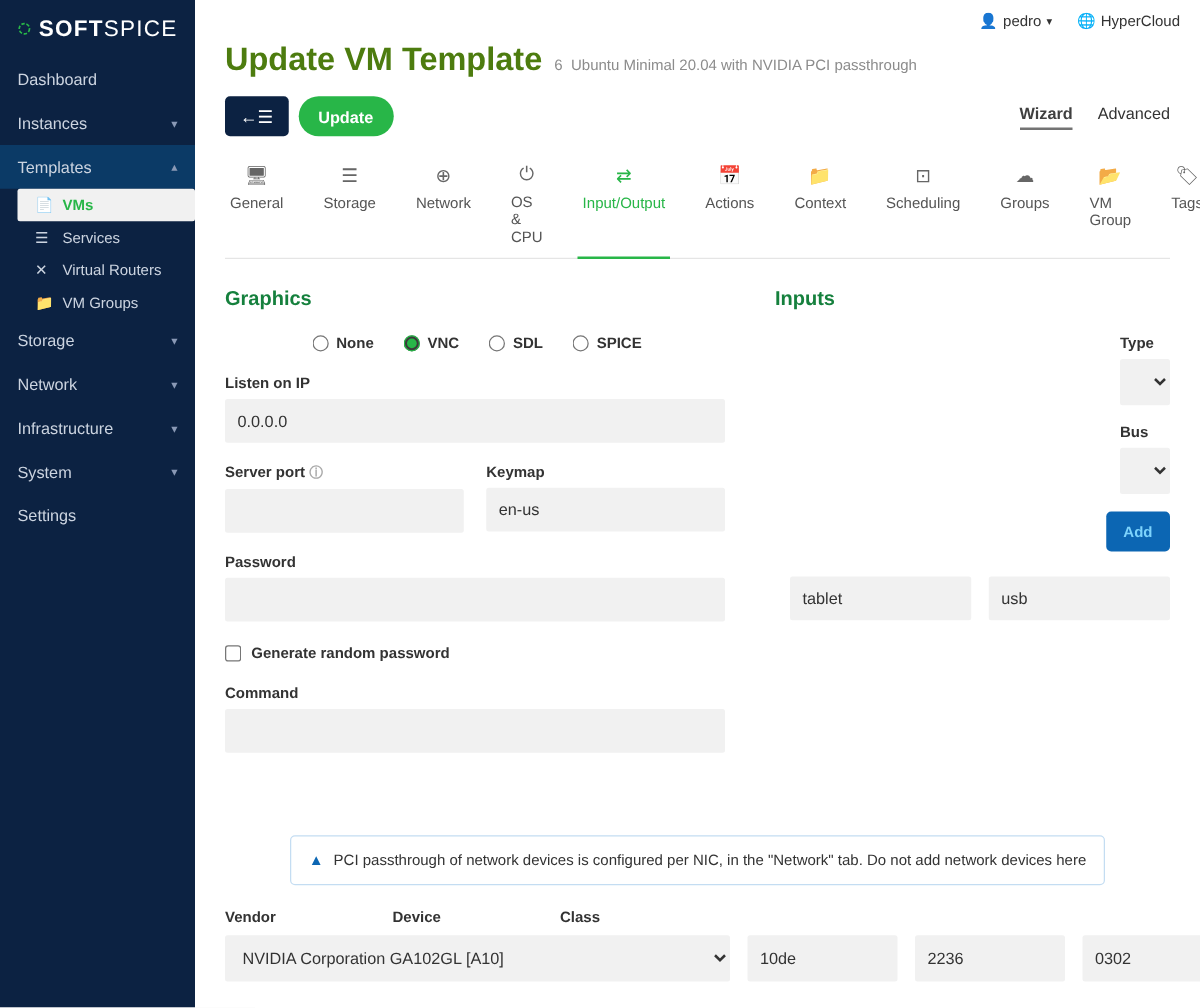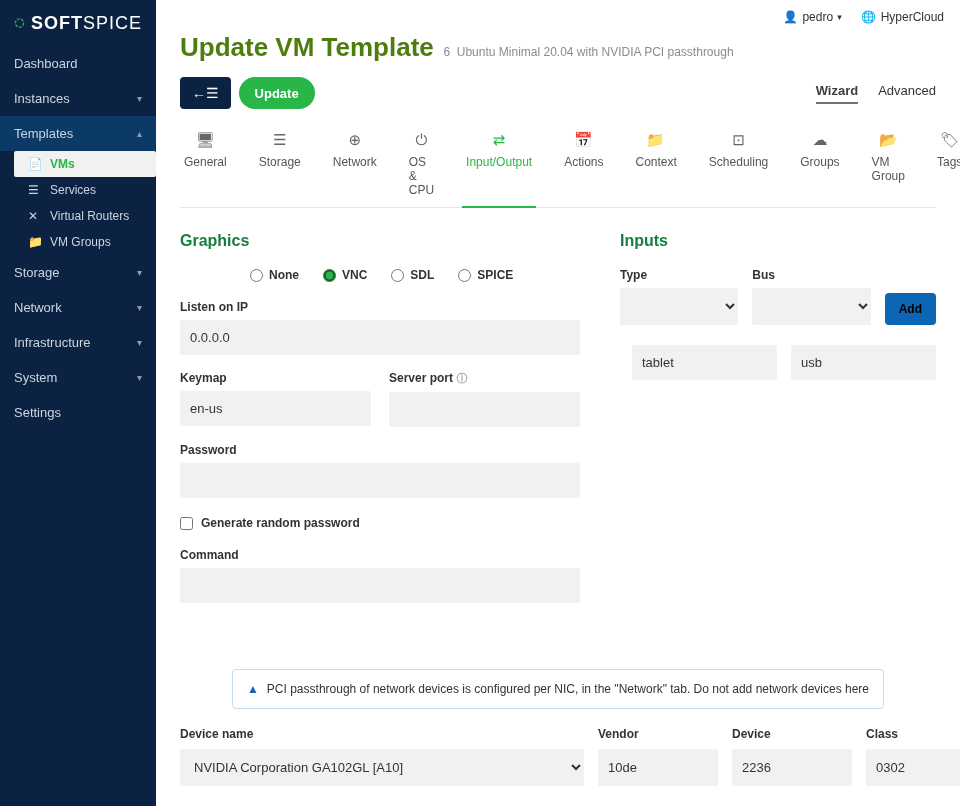--- a/index.html
+++ b/index.html
@@ -42,23 +42,23 @@
 .radios { display: flex; gap: 24px; margin-bottom: 18px; padding-left: 70px; }
 .radio { display: flex; align-items: center; gap: 6px; font-size: 12px; font-weight: 700; cursor: pointer; }
 .radio input { accent-color: #28b648; }
 .field { margin-bottom: 16px; }
 .field label { display: block; font-size: 12px; font-weight: 700; color: #333; margin-bottom: 6px; }
 .field .help { color: #aaa; font-size: 11px; }
 .inp, .sel { width: 100%; background: #f1f1f1; border: none; padding: 10px; font-size: 13px; color: #333; border-radius: 2px; }
 .row2 { display: flex; gap: 18px; }
 .row2 .field { flex: 1; }
 .checkitem { display: flex; align-items: center; gap: 8px; font-size: 12px; font-weight: 700; margin: 18px 0; }
-.inputs-row { display: flex; gap: 14px; align-items: flex-end; margin-bottom: 20px; }
+.inputs-row { display: flex; gap: 14px; align-items: flex-end; margin-bottom: 20px; flex-direction: column; }
 .inputs-row .field { flex: 1; margin-bottom: 0; }
-.btn-add { background: #0c66b3; color: #000000; border: none; padding: 9px 14px; border-radius: 4px; font-size: 12px; font-weight: 700; cursor: pointer; }
+.btn-add { background: #0c66b3; color: #7dd3fc; border: none; padding: 9px 14px; border-radius: 4px; font-size: 12px; font-weight: 700; cursor: pointer; }
 .input-entry { display: flex; gap: 14px; }
 .input-entry .cell { flex: 1; background: #f1f1f1; padding: 10px; font-size: 13px; border-radius: 2px; }
 .pci { margin-top: 50px; }
 .alert { background: #fff; border: 1px solid #c4ddf2; border-radius: 4px; padding: 12px 14px; margin: 0 auto 18px; width: fit-content; font-size: 12px; color: #333; display: flex; align-items: center; gap: 8px; }
 .alert .aicon { color: #0c66b3; }
 .pci-head { display: flex; gap: 14px; font-size: 12px; font-weight: 700; margin-bottom: 8px; }
 .pci-head .c1 { flex: 0 0 404px; }
 .pci-head .c2, .pci-head .c3, .pci-head .c4 { flex: 0 0 120px; }
 .pci-row { display: flex; gap: 14px; }
 .pci-row .sel { flex: 0 0 404px; }
@@ -224,26 +224,26 @@
                 <input type="radio" name="gfx" style="">
                 <span>SPICE</span>
               </label>
           </div>
           <div class="field">
             <label>Listen on IP</label>
             <input class="inp" value="0.0.0.0" style="">
           </div>
           <div class="row2">
             <div class="field">
+              <label><span>Server port</span> <span class="help">ⓘ</span></label>
+              <input class="inp" style="">
+            </div>
+            <div class="field">
               <label>Keymap</label>
               <input class="inp" value="en-us" style="">
-            </div>
-            <div class="field">
-              <label><span>Server port</span> <span class="help">ⓘ</span></label>
-              <input class="inp" style="">
             </div>
           </div>
           <div class="field">
             <label>Password</label>
             <input class="inp" type="password" style="">
           </div>
           <div class="checkitem">
             <input type="checkbox" style="">
             <span>Generate random password</span>
           </div>
@@ -272,21 +272,20 @@
           </div>
         </div>
       </div>
 
       <div class="pci">
         <div class="alert">
           <span class="aicon">▲</span>
           <span>PCI passthrough of network devices is configured per NIC, in the "Network" tab. Do not add network devices here</span>
         </div>
         <div class="pci-head">
-          <div class="c1">Device name</div>
           <div class="c2">Vendor</div>
           <div class="c3">Device</div>
           <div class="c4">Class</div>
         </div>
         <div class="pci-row">
           <select class="sel"><option>NVIDIA Corporation GA102GL [A10]</option></select>
           <input class="inp sm" value="10de" style="">
           <input class="inp sm" value="2236" style="">
           <input class="inp sm" value="0302" style="">
         </div>

